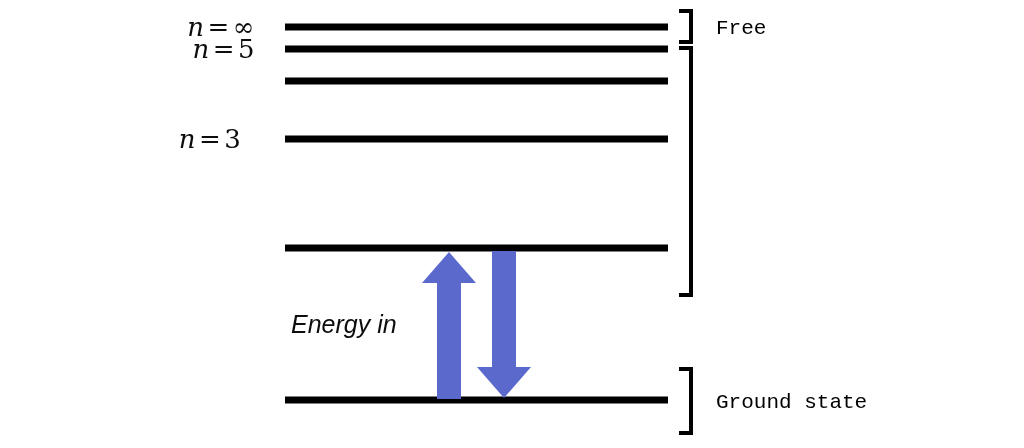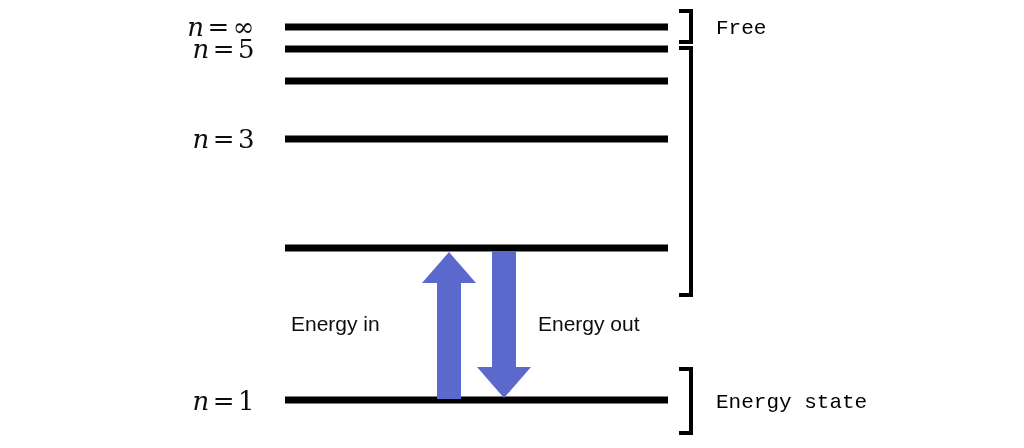--- a/index.html
+++ b/index.html
@@ -48,24 +48,25 @@
     position: absolute;
     font-family: Liberation Mono, monospace;
     font-size: 21px;
     color: #000000;
     white-space: nowrap;
     transform: translateY(-50%);
   }
   .transition-label {
     position: absolute;
     font-family: "Liberation Sans", sans-serif;
-    font-size: 21px;
+    font-size: 25px;
     color: #0d0d0d;
     white-space: nowrap;
     transform: translateY(-50%);
+    font-style: italic;
   }
 </style>
 </head>
 <body>
 
 <div id="diagram-root">
 
   <svg id="diagram-svg" viewBox="0 0 1024 448">
 
     <g>
@@ -88,26 +89,22 @@
       <polygon fill="#5b69cd" points="504,398 477,367 492,367 492,251 516,251 516,367 531,367"></polygon>
     </g>
   </svg>
 
   <div class="level-label" style="left:165px; top:27px; width:90px;">
     <span class="nvar">n</span><span class="eq">=</span><span class="nval">∞</span>
   </div>
   <div class="level-label" style="left:165px; top:49px; width:90px;">
     <span class="nvar">n</span><span class="eq">=</span><span class="nval">5</span>
   </div>
-  <div class="level-label" style="left:165px; top:139px; width:90px;">
+  <div class="level-label" style="left:165px; top:139px; width:90px;text-align:center;">
     <span class="nvar">n</span><span class="eq">=</span><span class="nval">3</span>
-  </div>
-  <div class="level-label" style="left:165px; top:401px; width:90px;">
-    <span class="nvar">n</span><span class="eq">=</span><span class="nval">1</span>
   </div>
 
   <div class="group-label" style="left:716px; top:28px;">Free</div>
-  <div class="group-label" style="left:716px; top:402px;">Energy state</div>
+  <div class="group-label" style="left:716px; top:402px;">Ground state</div>
 
   <div class="transition-label" style="left:291px; top:324px;">Energy in</div>
-  <div class="transition-label" style="left:538px; top:324px;">Energy out</div>
 
 </div>
 
 </body></html>

